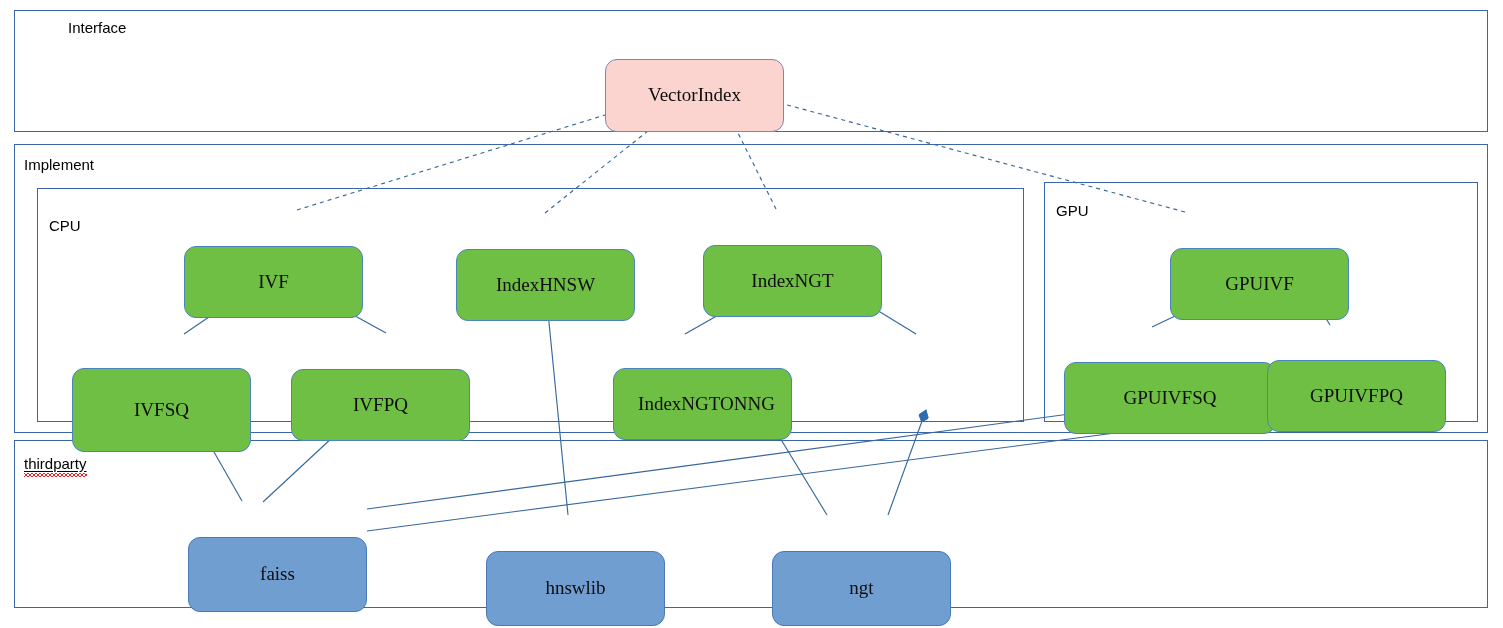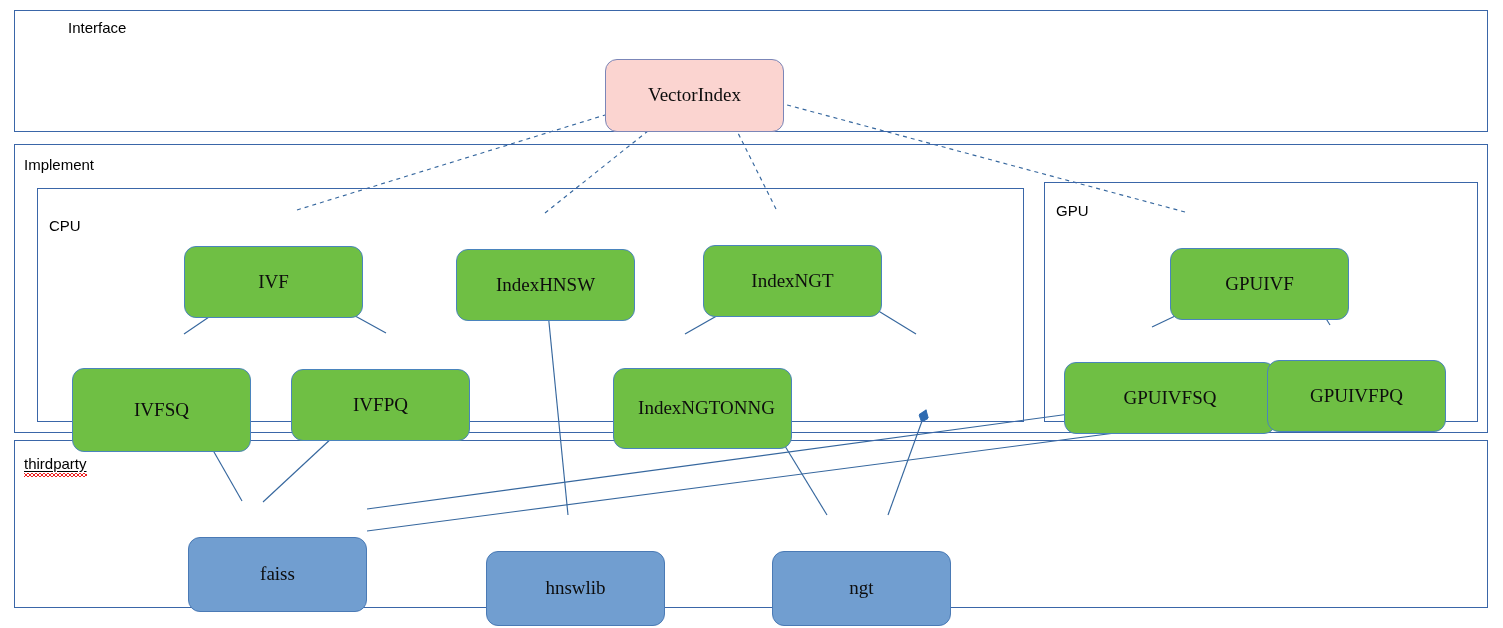--- a/index.html
+++ b/index.html
@@ -150,21 +150,21 @@
   <div class="node impl" style="left:703px; top:209px; width:179px; height:72px;">IndexNGT</div>
 
   <div class="node impl" style="left:456px; top:213px; width:179px; height:72px;">IndexHNSW</div>
 
   <div class="node impl" style="left:1170px; top:212px; width:179px; height:72px;">GPUIVF</div>
 
   <div class="node impl" style="left:72px; top:332px; width:179px; height:84px;">IVFSQ</div>
 
   <div class="node impl" style="left:291px; top:333px; width:179px; height:72px;">IVFPQ</div>
 
-  <div class="node impl" style="left:613px; top:332px; width:179px; height:81px;padding-left:8px;">IndexNGTONNG</div>
+  <div class="node impl" style="left:613px; top:332px; width:179px; height:72px;padding-left:8px;">IndexNGTONNG</div>
 
 
   <div class="node impl" style="left:1064px; top:326px; width:212px; height:72px;">GPUIVFSQ</div>
 
   <div class="node impl" style="left:1267px; top:324px; width:179px; height:72px;">GPUIVFPQ</div>
 
   <div class="node thirdparty" style="left:188px; top:501px; width:179px; height:75px;">faiss</div>
 
   <div class="node thirdparty" style="left:486px; top:515px; width:179px; height:75px;">hnswlib</div>
 

